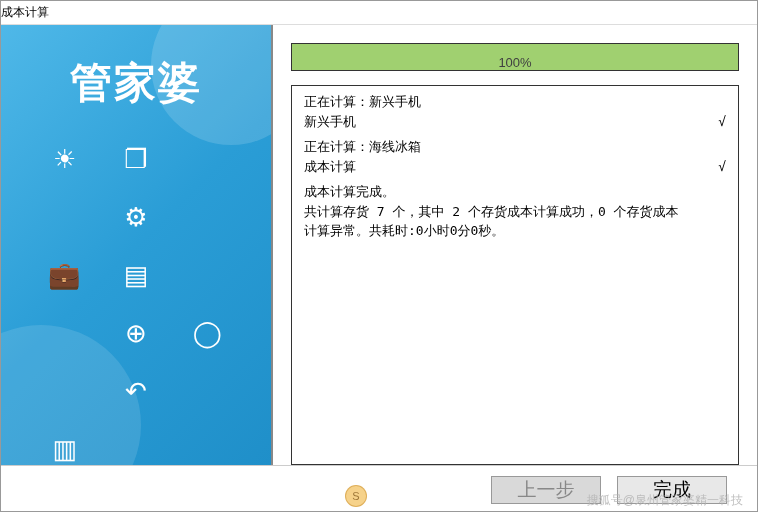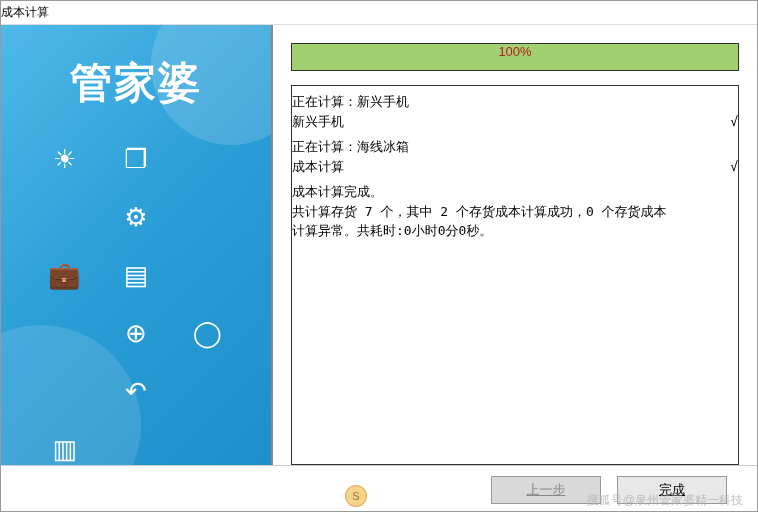--- a/index.html
+++ b/index.html
@@ -78,30 +78,30 @@
       padding: 18px 18px 0 18px;
       display: flex;
       flex-direction: column;
       gap: 14px;
     }
     .progressbar {
       height: 28px;
       border: 1px solid #333;
       background: #a0d070;
       display: flex;
-      align-items: flex-start;
+      align-items: flex-end;
       justify-content: center;
       font-size: 13px;
-      color: #b91c1c;
+      color: #404040;
     }
     .logbox {
       flex: 1;
       border: 1px solid #333;
       background: #fff;
-      padding: 6px 0;
+      padding: 6px 12px;
       font-family: "SimSun", monospace;
       font-size: 13px;
       line-height: 1.5;
       overflow: hidden;
     }
     .logline {
       display: flex;
       justify-content: space-between;
       white-space: pre;
     }
@@ -110,25 +110,24 @@
       height: 47px;
       display: flex;
       justify-content: flex-end;
       gap: 16px;
       padding: 10px 30px 0 0;
       border-top: 1px solid #ccc;
     }
     .btn {
       width: 110px;
       height: 28px;
-      font-size: 13px;
+      font-size: 19px;
       border: 1px solid #999;
       background: #e8e8e8;
       cursor: pointer;
-      text-decoration: underline;
     }
     .btn.disabled {
       background: #d9d9d9;
       color: #888;
       cursor: default;
     }
     .watermark {
       position: absolute;
       bottom: 2px;
       right: 14px;

